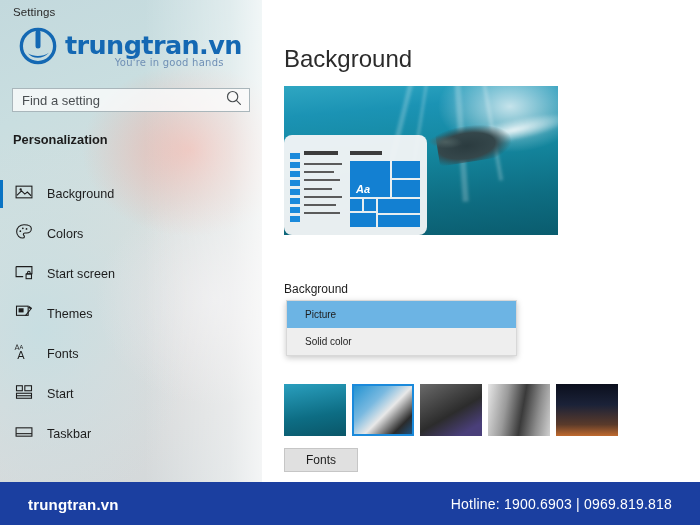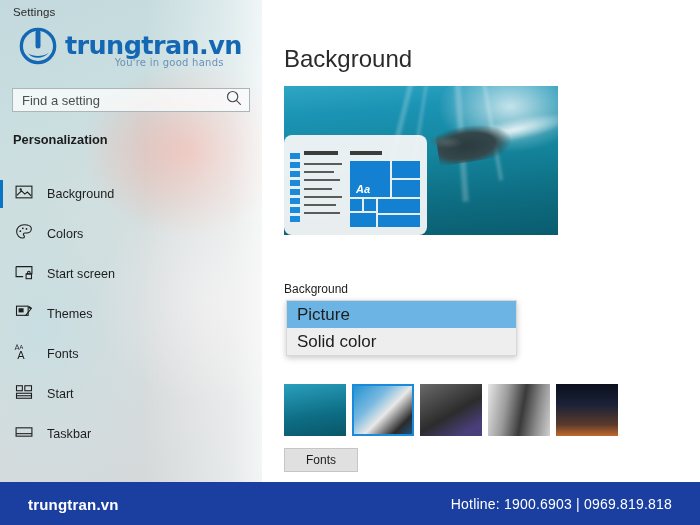--- a/index.html
+++ b/index.html
@@ -160,22 +160,22 @@
     cursor:default;
   }
 
   
   .dropdown {
     position:absolute; left:24px; top:300px; width:231px;
     background:#eeeeee; border:1px solid #d8d8d8;
     box-shadow:0 2px 6px rgba(0,0,0,0.22); z-index:20;
   }
   .dd-item {
-    height:27px; display:flex; align-items:center; padding-left:10px;
-    font-size:17px; color:#1d1d1d; cursor:default;
+    height:27px; display:flex; align-items:center; padding-left:18px;
+    font-size:10px; color:#1d1d1d; cursor:default;
   }
   .dd-item.active { background:#6cb4e4; }
 
   
   #footer {
     position:absolute; left:0; top:482px; width:700px; height:43px;
     background:#1b3fa0;
   }
   #footer .brand {
     position:absolute; left:28px; top:50%; transform:translateY(-50%);

